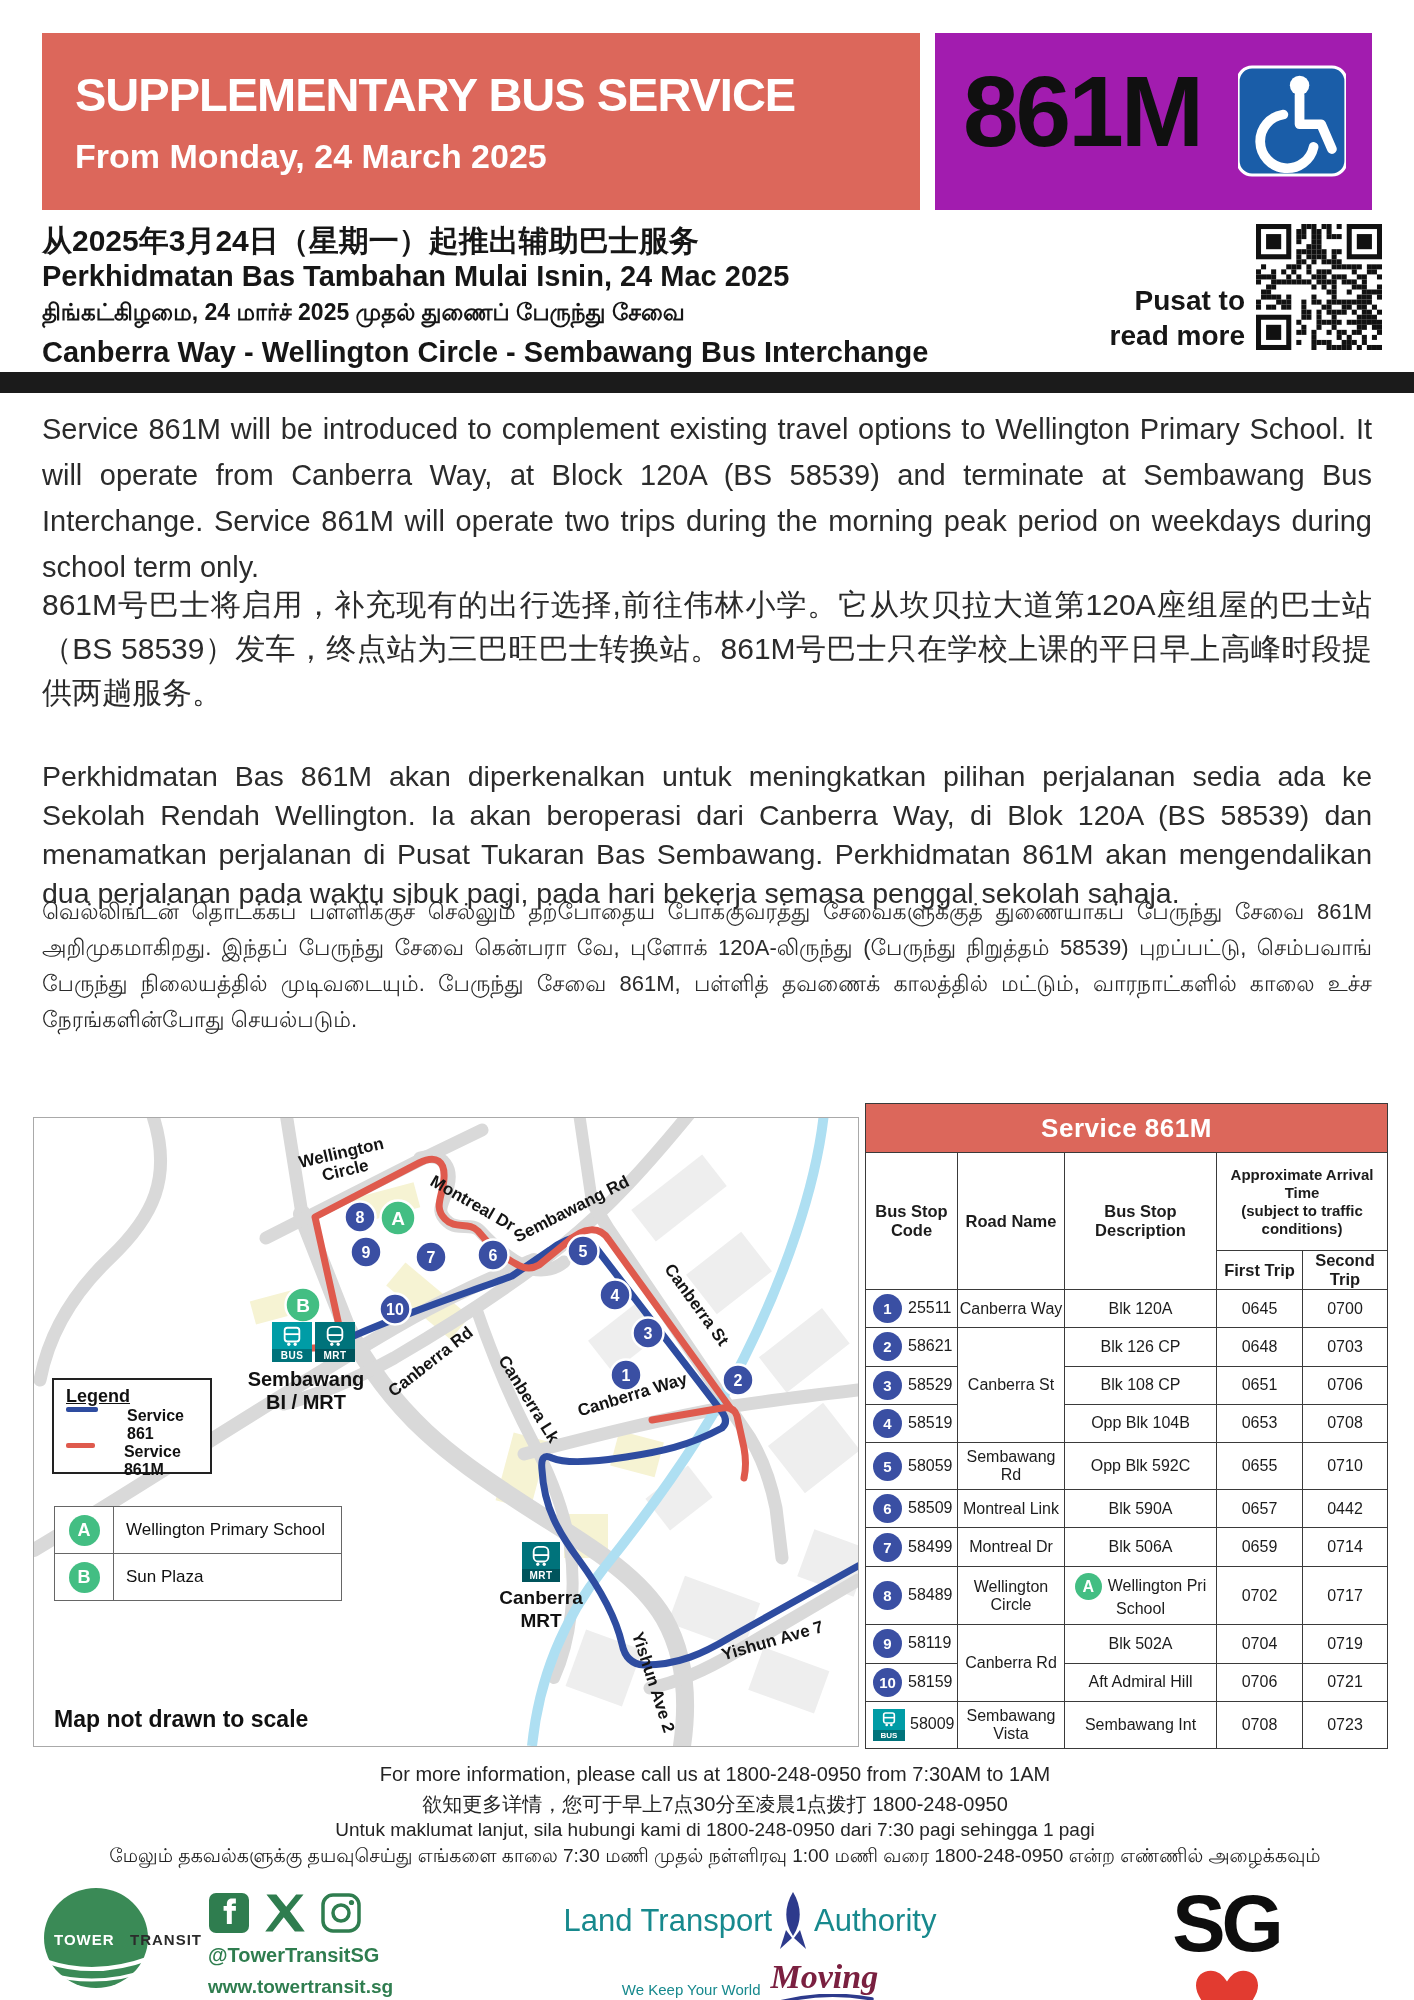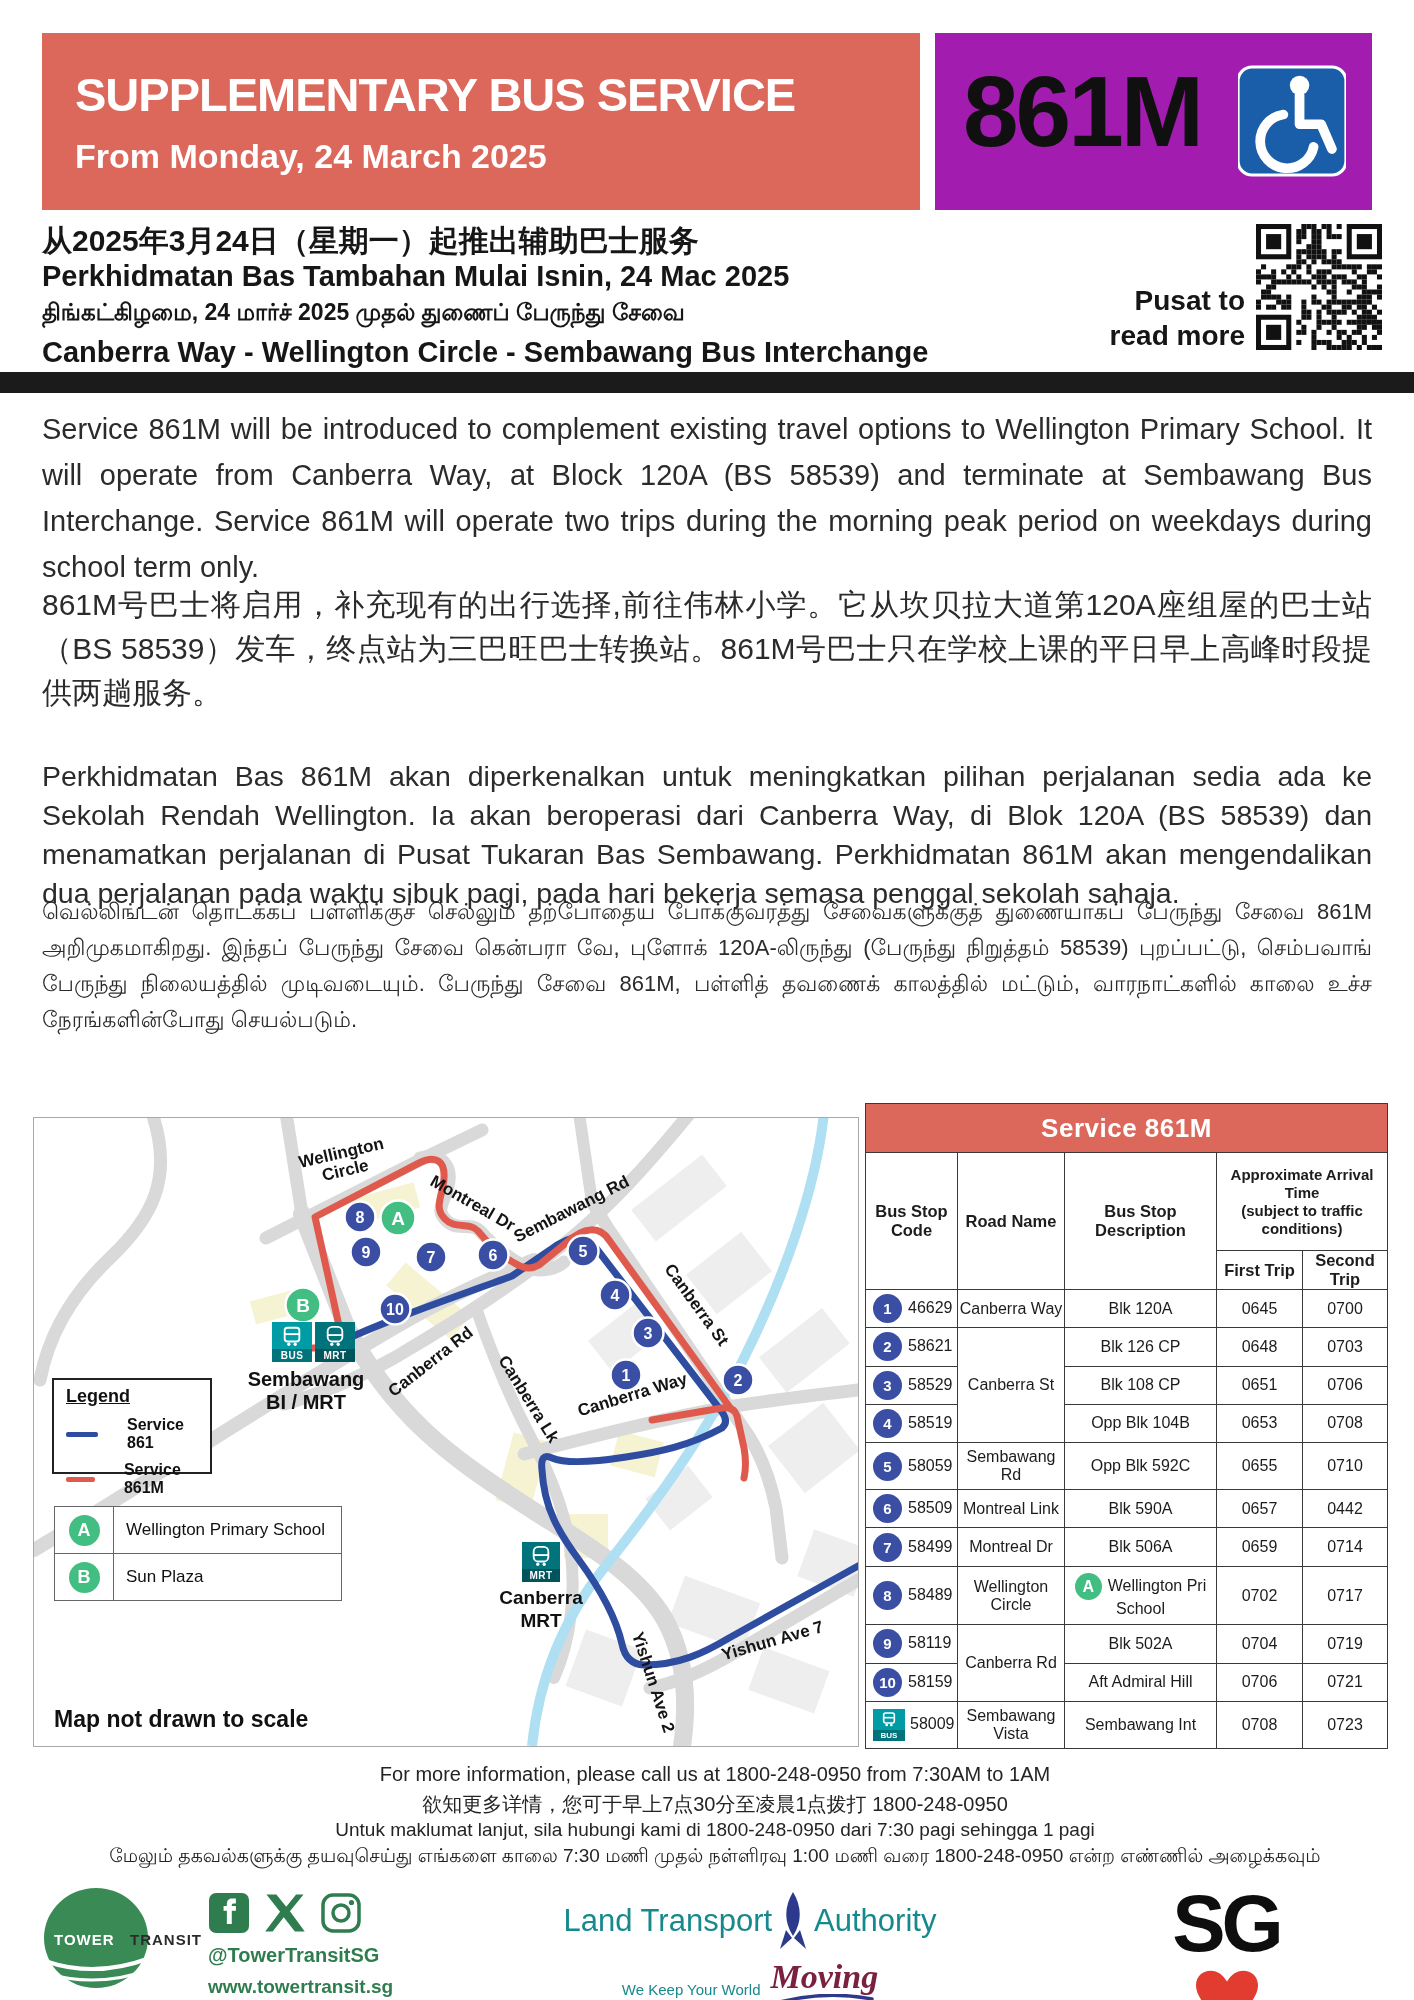--- a/index.html
+++ b/index.html
@@ -32,21 +32,21 @@
   .p-ms{top:757px;font-size:28.5px;line-height:39px;}
   .p-ta{top:894px;font-size:22px;line-height:36px;}
 
   
   .map{left:33px;top:1117px;width:824px;height:628px;border:1px solid #A9A9A9;background:#fff;overflow:hidden;}
   .map svg.base{position:absolute;left:0;top:0;}
   .mlabel{font-family:"Liberation Sans","DejaVu Sans",sans-serif;font-weight:bold;font-size:17px;fill:#141414;}
   .mnote{left:20px;top:588px;font-size:23px;font-weight:bold;color:#111;}
   .legend{left:18px;top:260px;width:160px;height:96px;border:2px solid #222;background:#fff;padding:6px 0 0 12px;box-sizing:border-box;}
   .legend-title{font-size:18px;font-weight:bold;text-decoration:underline;color:#111;}
-  .leg-row{display:flex;align-items:center;margin-top:9px;gap:20px;}
+  .leg-row{display:flex;align-items:flex-start;gap:20px;}
   .leg-line{width:34px;height:5px;border-radius:2px;margin-right:9px;}
   .leg-lab{font-size:16px;font-weight:bold;color:#111;}
   .places{left:20px;top:388px;width:286px;border:1.5px solid #666;background:#fff;}
   .pl-row{display:flex;align-items:center;height:46px;border-bottom:1.5px solid #666;}
   .pl-row:last-child{border-bottom:none;}
   .pl-cell1{width:58px;display:flex;align-items:center;justify-content:center;border-right:1.5px solid #666;height:100%;}
   .pl-name{padding-left:12px;font-size:17px;color:#111;}
   .ab{display:inline-flex;width:31px;height:31px;border-radius:50%;background:#43BE83;color:#fff;
       font-weight:bold;font-size:18px;align-items:center;justify-content:center;}
   .transit-ic{width:40px;height:40px;display:flex;flex-direction:column;overflow:hidden;}
@@ -587,21 +587,21 @@
         <th colspan="2" class="arr">
           <div>Approximate Arrival Time</div>
           <div>(subject to traffic conditions)</div>
         </th>
       </tr>
       <tr class="sub">
         <th>First Trip</th>
         <th>Second Trip</th>
       </tr>
       <tr>
-        <td class="codecell"><span class="stopnum">1</span><span>46629</span></td>
+        <td class="codecell"><span class="stopnum">1</span><span>25511</span></td>
         <td>Canberra Way</td>
         <td>Blk 120A</td>
         <td>0645</td>
         <td>0700</td>
       </tr>
       <tr>
         <td class="codecell"><span class="stopnum">2</span><span>58621</span></td>
         <td rowspan="3">Canberra St</td>
         <td>Blk 126 CP</td>
         <td>0648</td>

